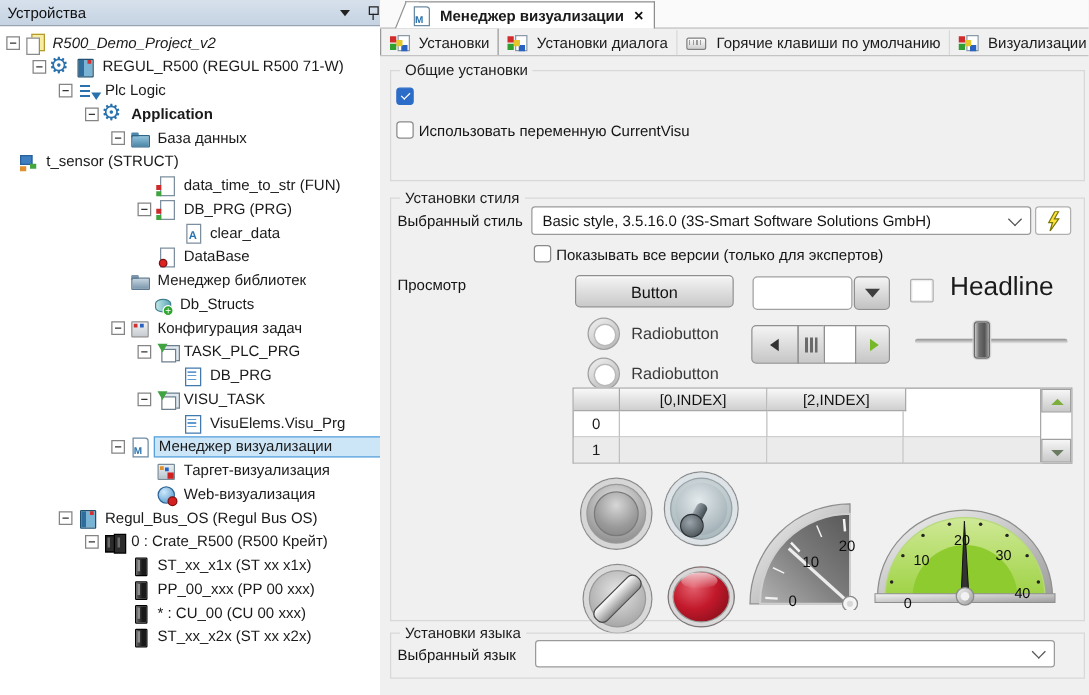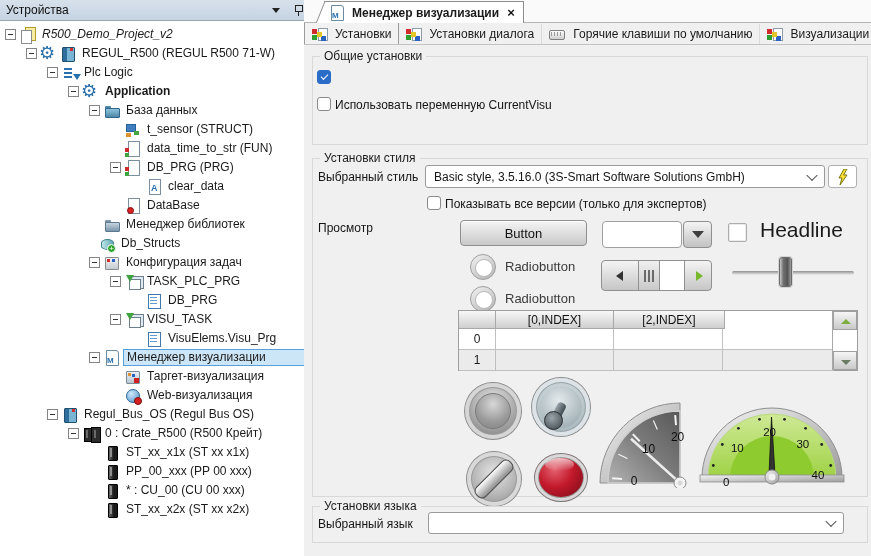--- a/index.html
+++ b/index.html
@@ -221,21 +221,21 @@
         <div class="tree-row" style="padding-left: 68px;">
           <span class="expander"></span>
           <span class="ic ic-gear"></span>
           <span class="tlabel bold">Application</span>
         </div>
         <div class="tree-row" style="padding-left: 89px;">
           <span class="expander"></span>
           <span class="ic ic-folder"></span>
           <span class="tlabel">База данных</span>
         </div>
-        <div class="tree-row" style="padding-left: 110px;">
+        <div class="tree-row" style="">
           <span class="exp-spacer"></span>
           <span class="ic ic-struct"></span>
           <span class="tlabel">t_sensor (STRUCT)</span>
         </div>
         <div class="tree-row" style="padding-left: 110px;">
           <span class="exp-spacer"></span>
           <span class="ic ic-pou"></span>
           <span class="tlabel">data_time_to_str (FUN)</span>
         </div>
         <div class="tree-row" style="padding-left: 110px;">
@@ -251,21 +251,21 @@
         <div class="tree-row" style="padding-left: 110px;">
           <span class="exp-spacer"></span>
           <span class="ic ic-datasrc"></span>
           <span class="tlabel">DataBase</span>
         </div>
         <div class="tree-row" style="padding-left: 89px;">
           <span class="exp-spacer"></span>
           <span class="ic ic-libmgr"></span>
           <span class="tlabel">Менеджер библиотек</span>
         </div>
-        <div class="tree-row" style="padding-left: 84px;">
+        <div class="tree-row" style="padding-left: 107px;">
           <span class="exp-spacer"></span>
           <span class="ic ic-dbstructs"></span>
           <span class="tlabel">Db_Structs</span>
         </div>
         <div class="tree-row" style="padding-left: 89px;">
           <span class="expander"></span>
           <span class="ic ic-taskcfg"></span>
           <span class="tlabel">Конфигурация задач</span>
         </div>
         <div class="tree-row" style="padding-left: 110px;">

